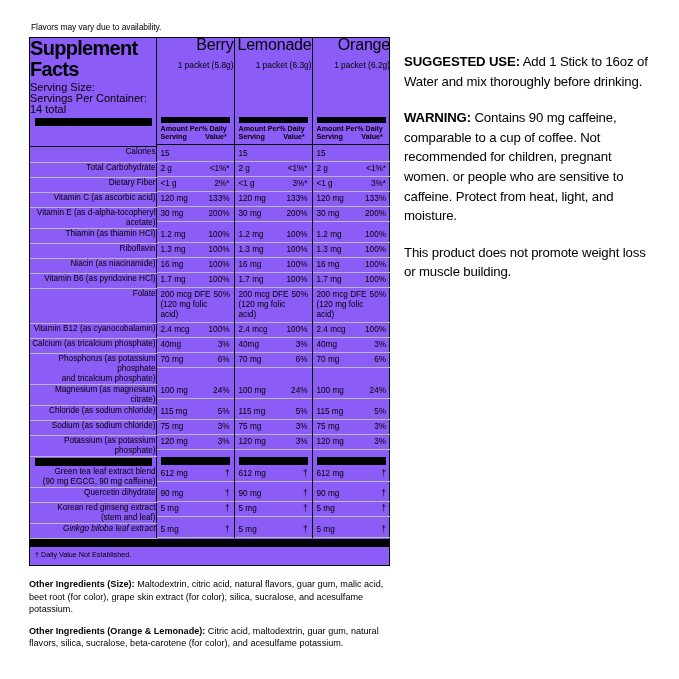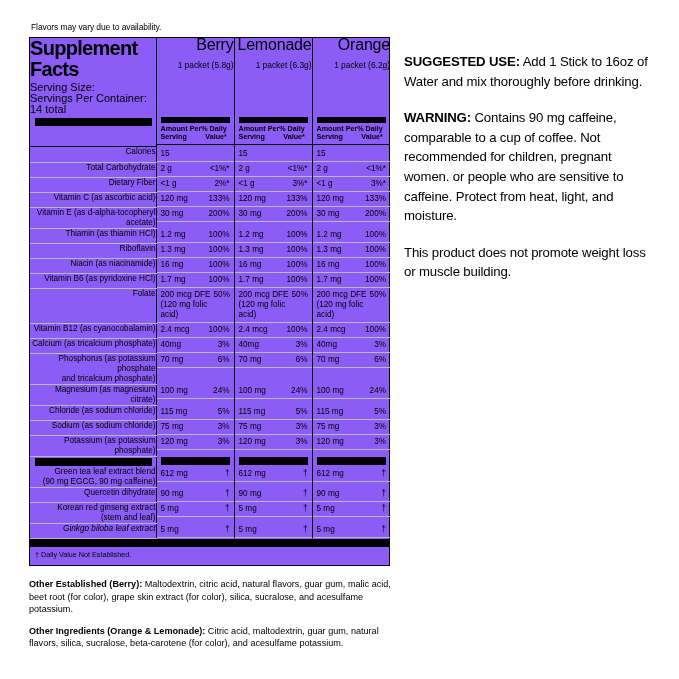--- a/index.html
+++ b/index.html
@@ -698,21 +698,21 @@
 
       <div class="foot-sep"></div>
       <div class="footnote">
         <div>† Daily Value Not Established.</div>
       </div>
     </div>
   </div>
 
   <div class="other-ing">
     <p>
-      <b>Other Established (Berry):</b><span> Maltodextrin, citric acid, natural flavors, guar gum, malic acid, beet root (for color), grape skin extract (for color), silica, sucralose, and acesulfame potassium.</span>
+      <b>Other Ingredients (Size):</b><span> Maltodextrin, citric acid, natural flavors, guar gum, malic acid, beet root (for color), grape skin extract (for color), silica, sucralose, and acesulfame potassium.</span>
     </p>
     <p>
       <b>Other Ingredients (Orange &amp; Lemonade):</b><span> Citric acid, maltodextrin, guar gum, natural flavors, silica, sucralose, beta-carotene (for color), and acesulfame potassium.</span>
     </p>
   </div>
 
   <div class="right-col">
     <p>
       <b>SUGGESTED USE:</b><span> Add 1 Stick to 16oz of Water and mix thoroughly before drinking.</span>
     </p>

